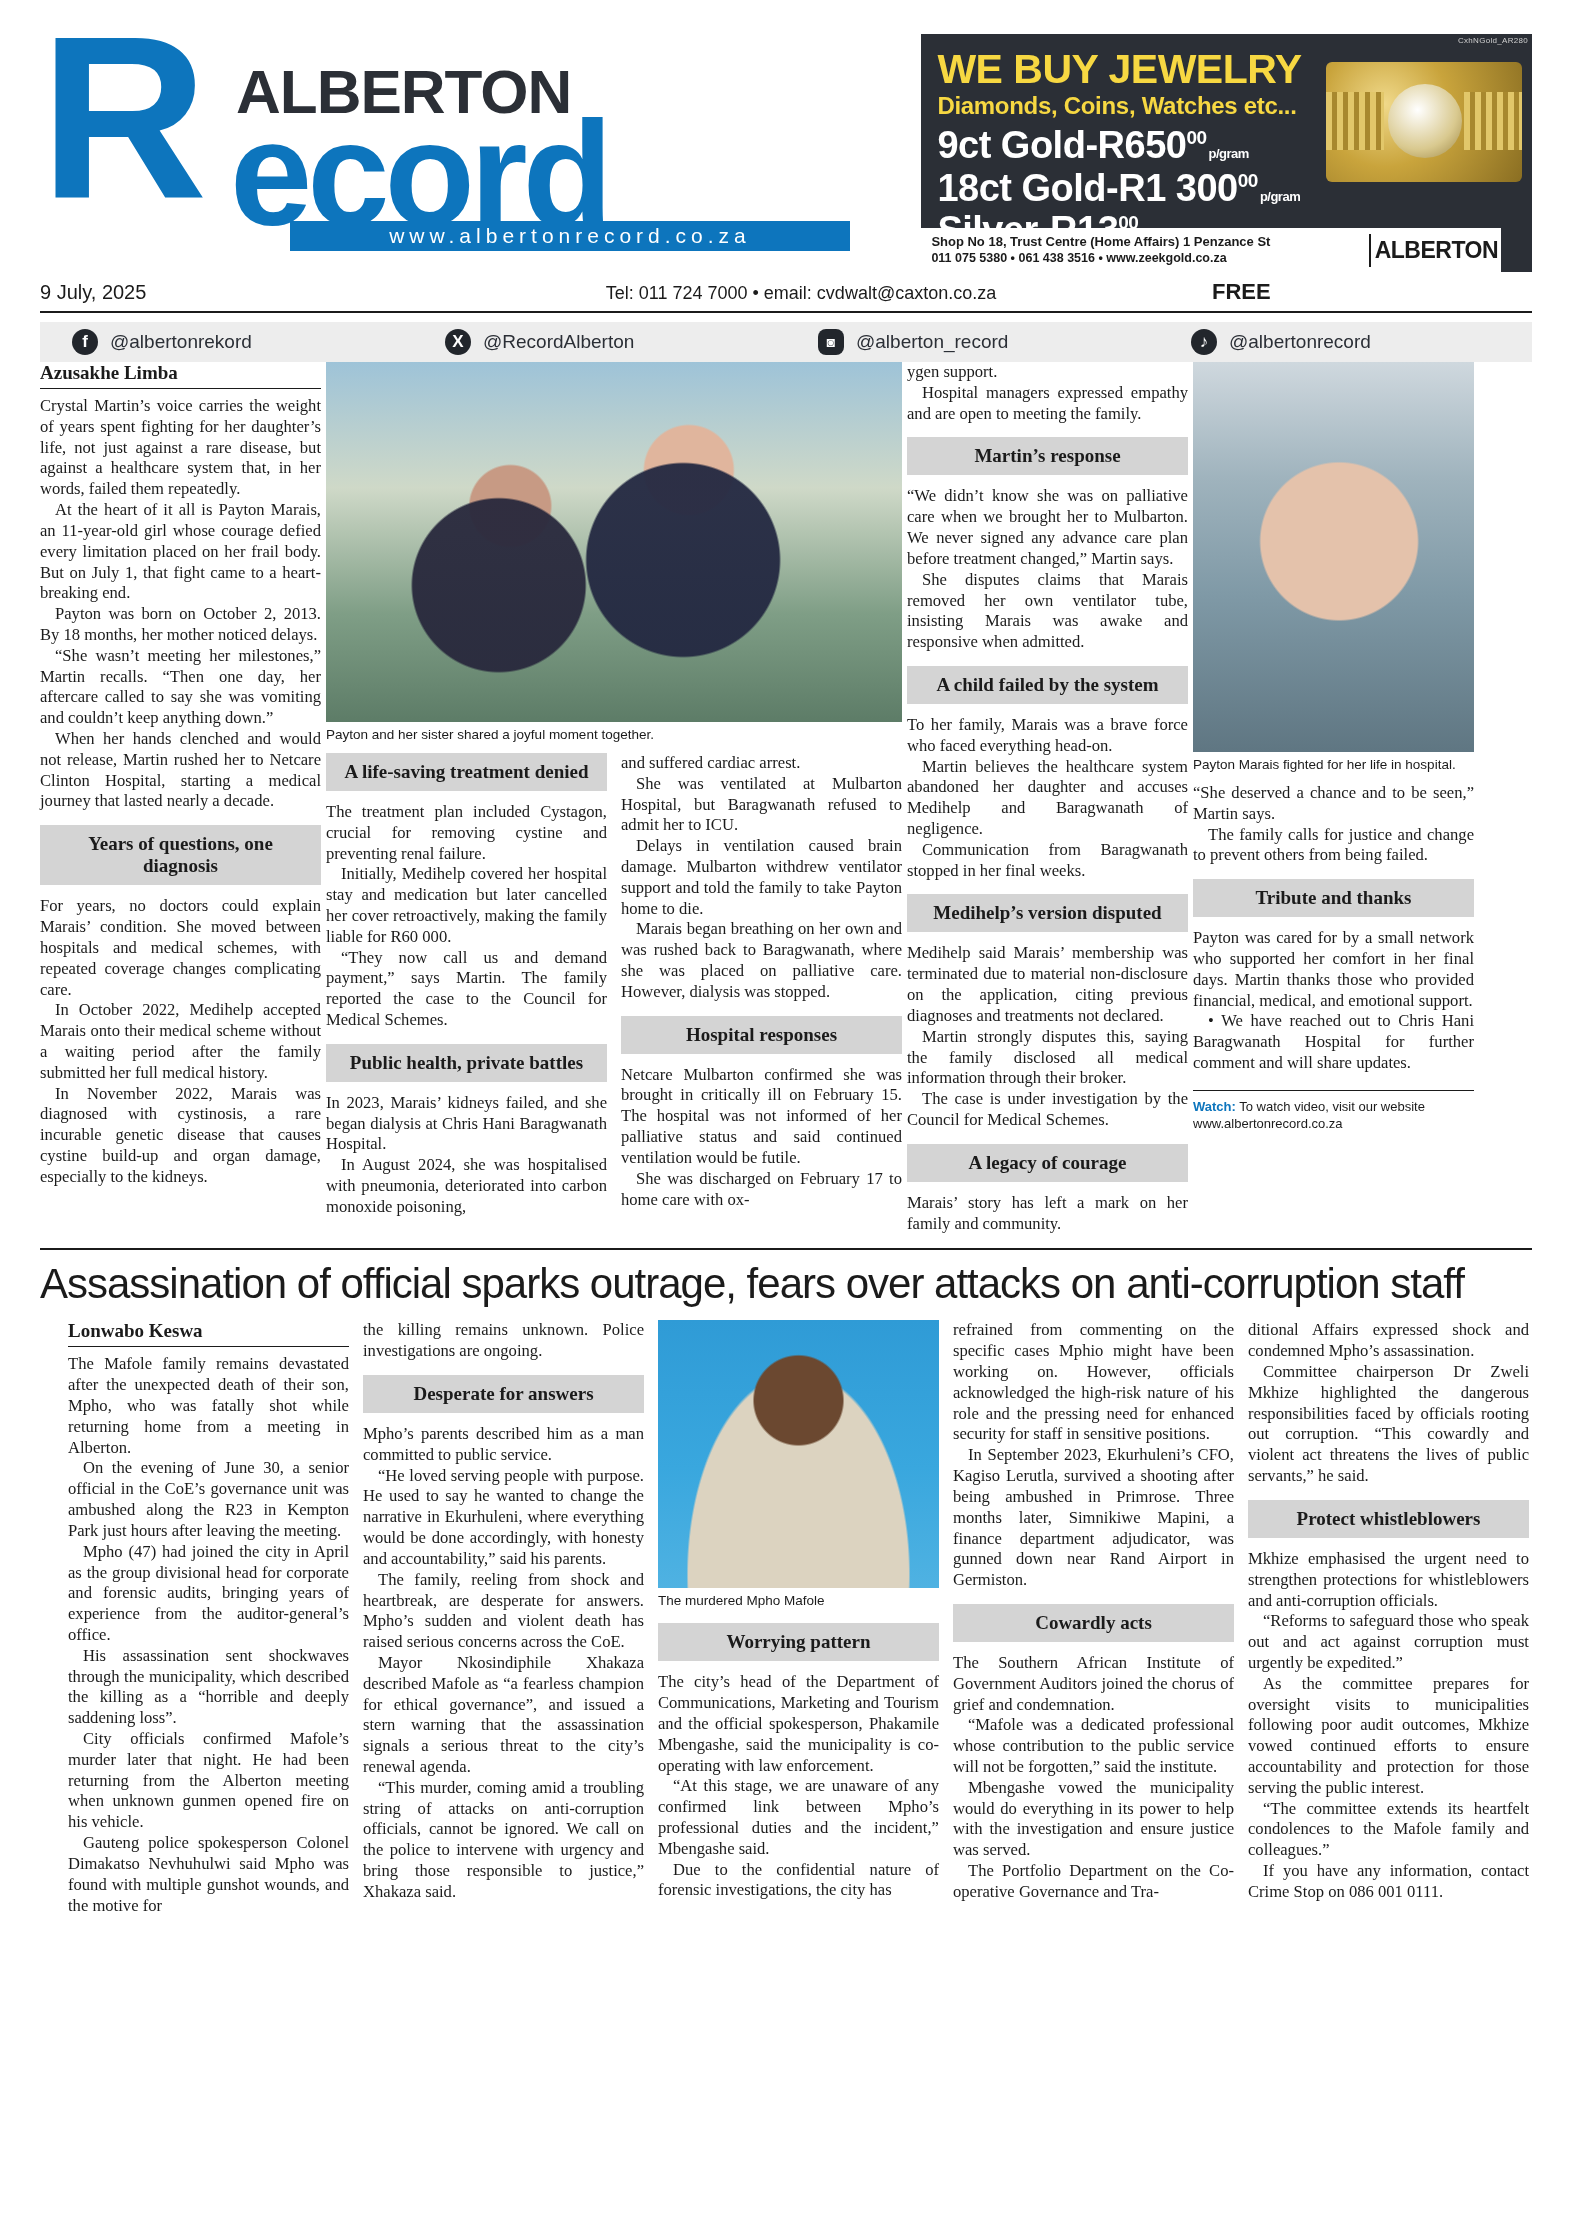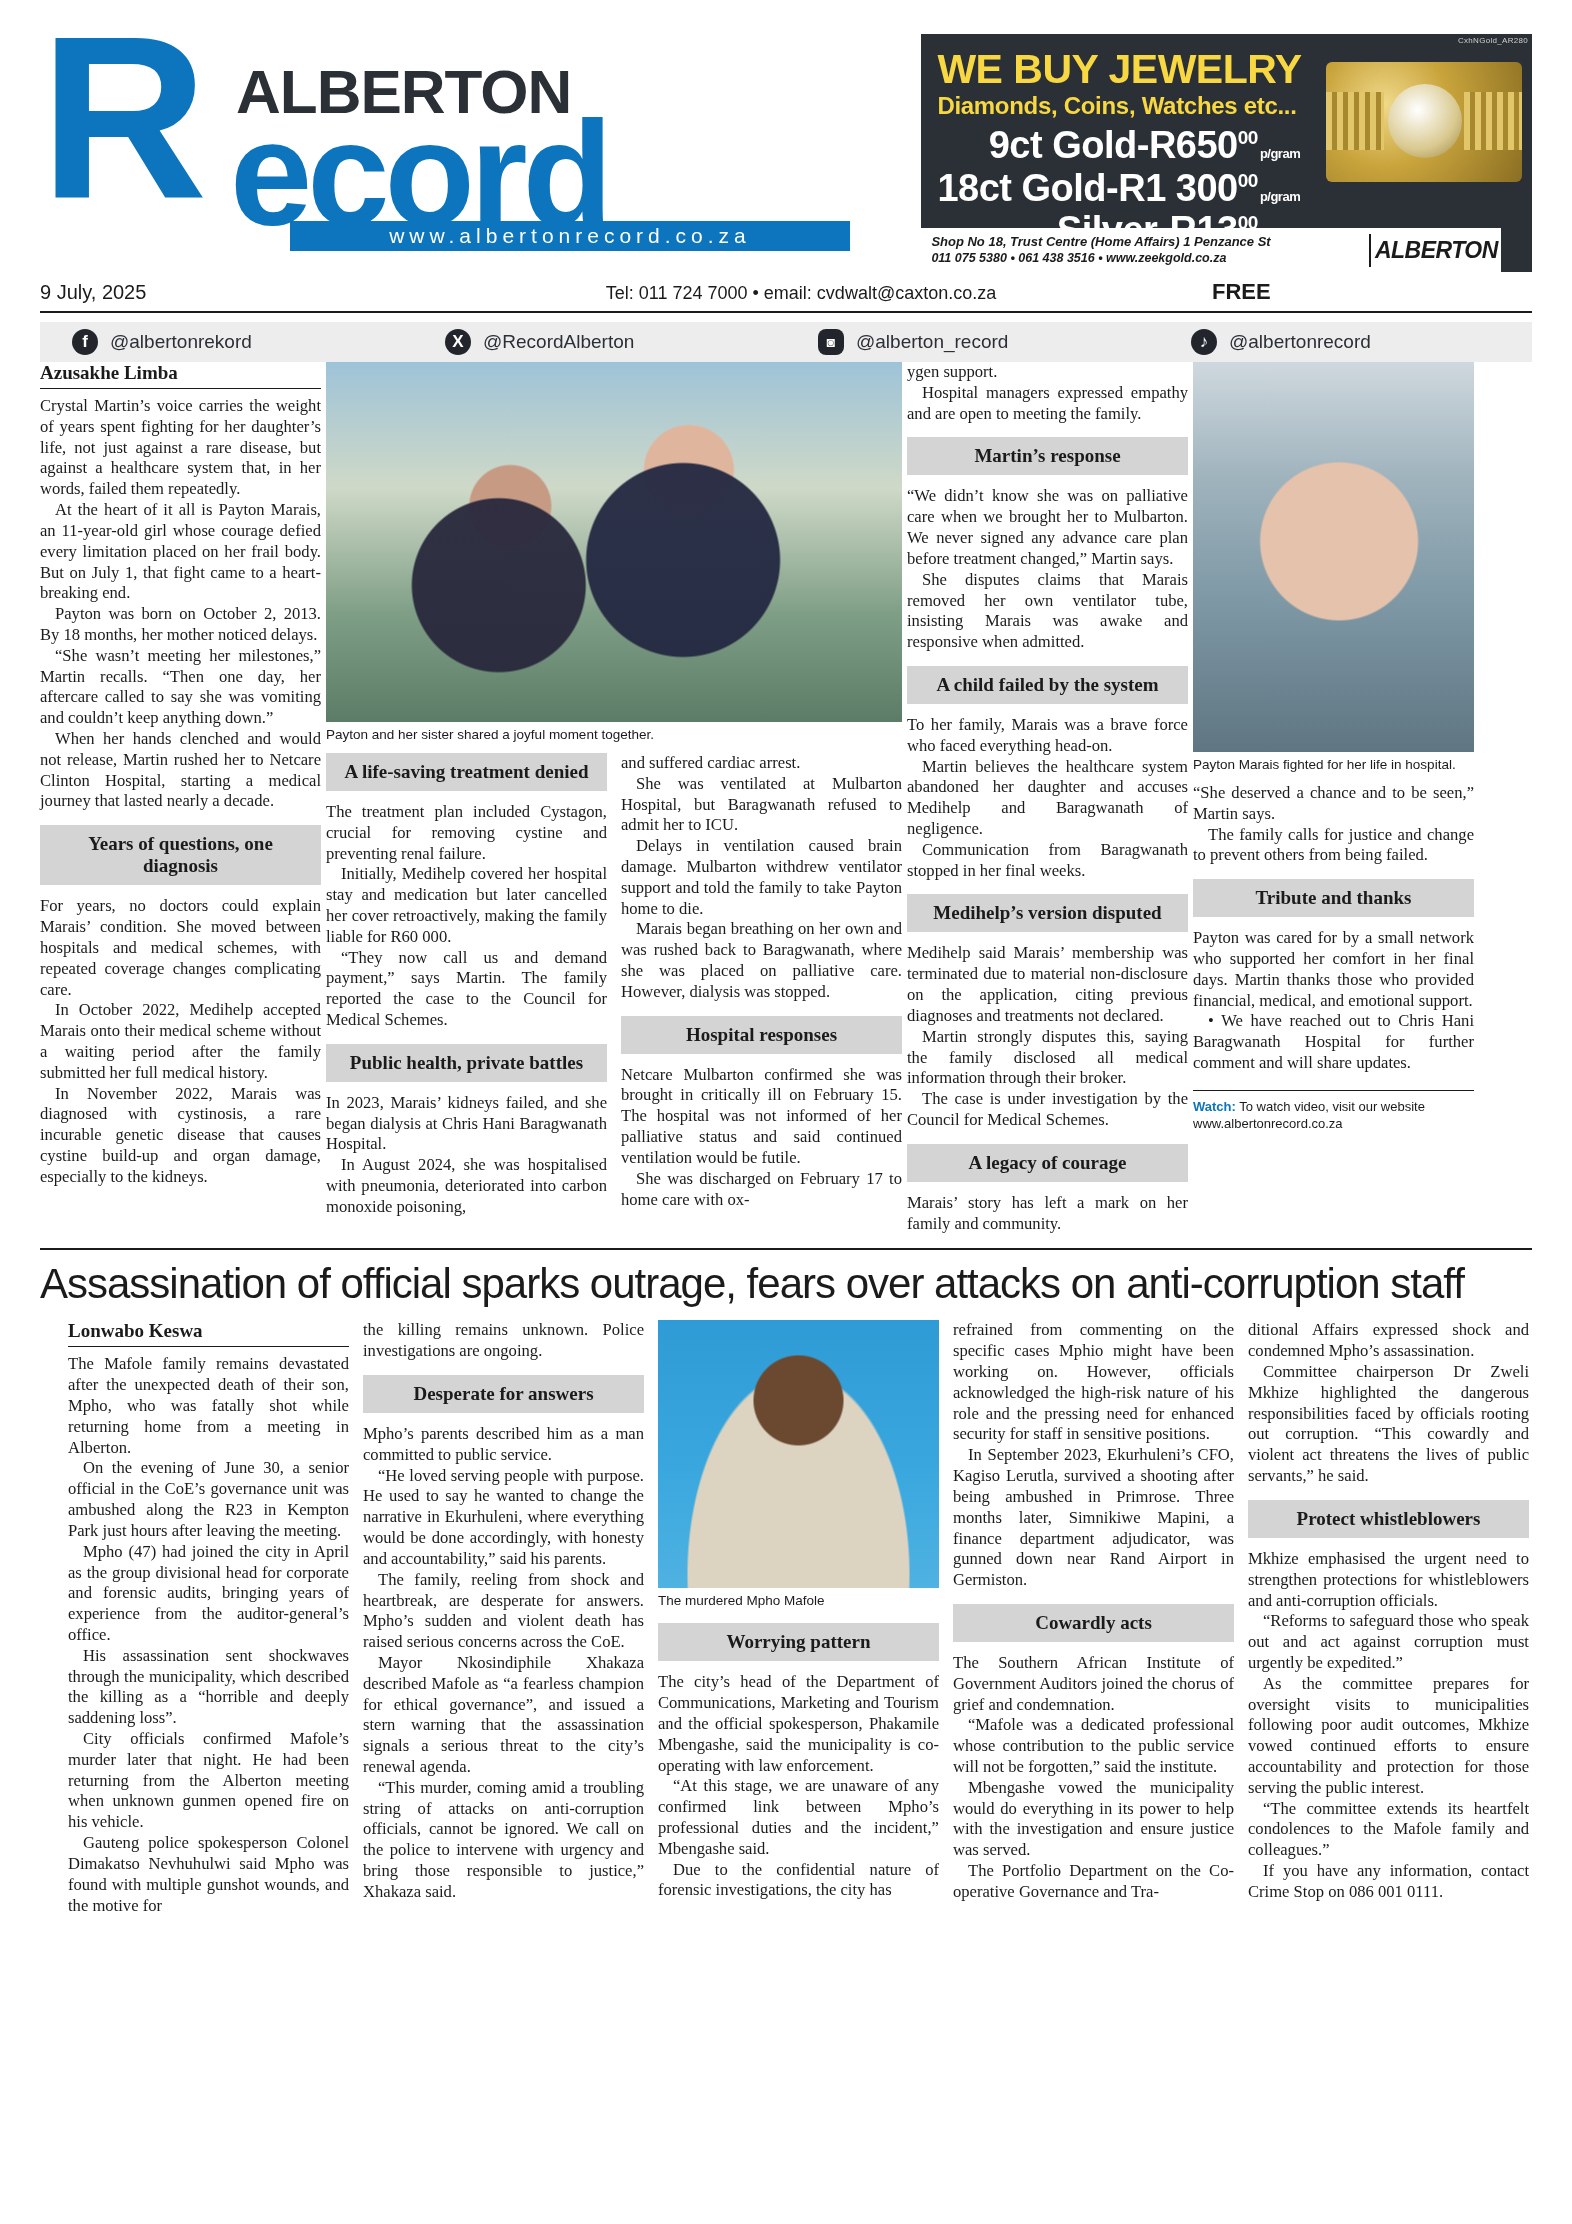--- a/index.html
+++ b/index.html
@@ -58,21 +58,20 @@
     color: #f7d842; font-weight: bold; font-size: 41px; letter-spacing: -0.5px;
   }
   .ad-sub {
     position: absolute; left: 16px; top: 58px;
     color: #f7d842; font-weight: bold; font-size: 24px; letter-spacing: -0.3px;
   }
   .ad-prices { position: absolute; left: 16px; top: 90px; color: #fff; }
   .ad-price-line {
     font-weight: bold; font-size: 38px; line-height: 1.12; letter-spacing: -0.5px;
     white-space: nowrap;
-    text-align: right;
   }
   .ad-price-line sup { font-size: 19px; vertical-align: super; }
   .ad-price-line .pg {
     font-size: 13px; font-weight: bold; display: inline-block;
     vertical-align: baseline; margin-left: 2px;
   }
   .ad-watch {
     position: absolute; right: 10px; top: 28px; width: 196px; height: 120px;
     border-radius: 6px;
     background:
@@ -86,21 +85,21 @@
     border: 6px solid #d6b busy;
   }
   .ad-watch .band-l, .ad-watch .band-r {
     position: absolute; top: 30px; width: 58px; height: 58px;
     background: repeating-linear-gradient(90deg, #e2c76a 0 6px, #a8882e 6px 11px);
   }
   .ad-watch .band-l { left: 0; }
   .ad-watch .band-r { right: 0; }
   .ad-footer {
     position: absolute; left: 0; bottom: 0; width: 580px; height: 44px;
-    background: #fff; display: flex; align-items: center; font-style: italic;
+    background: #fff; display: flex; align-items: center;
   }
   .ad-footer-text {
     flex: 1; padding-left: 10px; color: #1b1b1b;
     font-family: "Liberation Sans", sans-serif; line-height: 1.35;
   }
   .ad-footer-text .l1 { font-size: 13px; font-weight: bold; }
   .ad-footer-text .l2 { font-size: 12.5px; font-weight: bold; }
   .ad-town {
     width: 132px; text-align: center; font-weight: bold; font-size: 23px;
     color: #1b1b1b; letter-spacing: -0.5px; border-left: 2px solid #1b1b1b;

